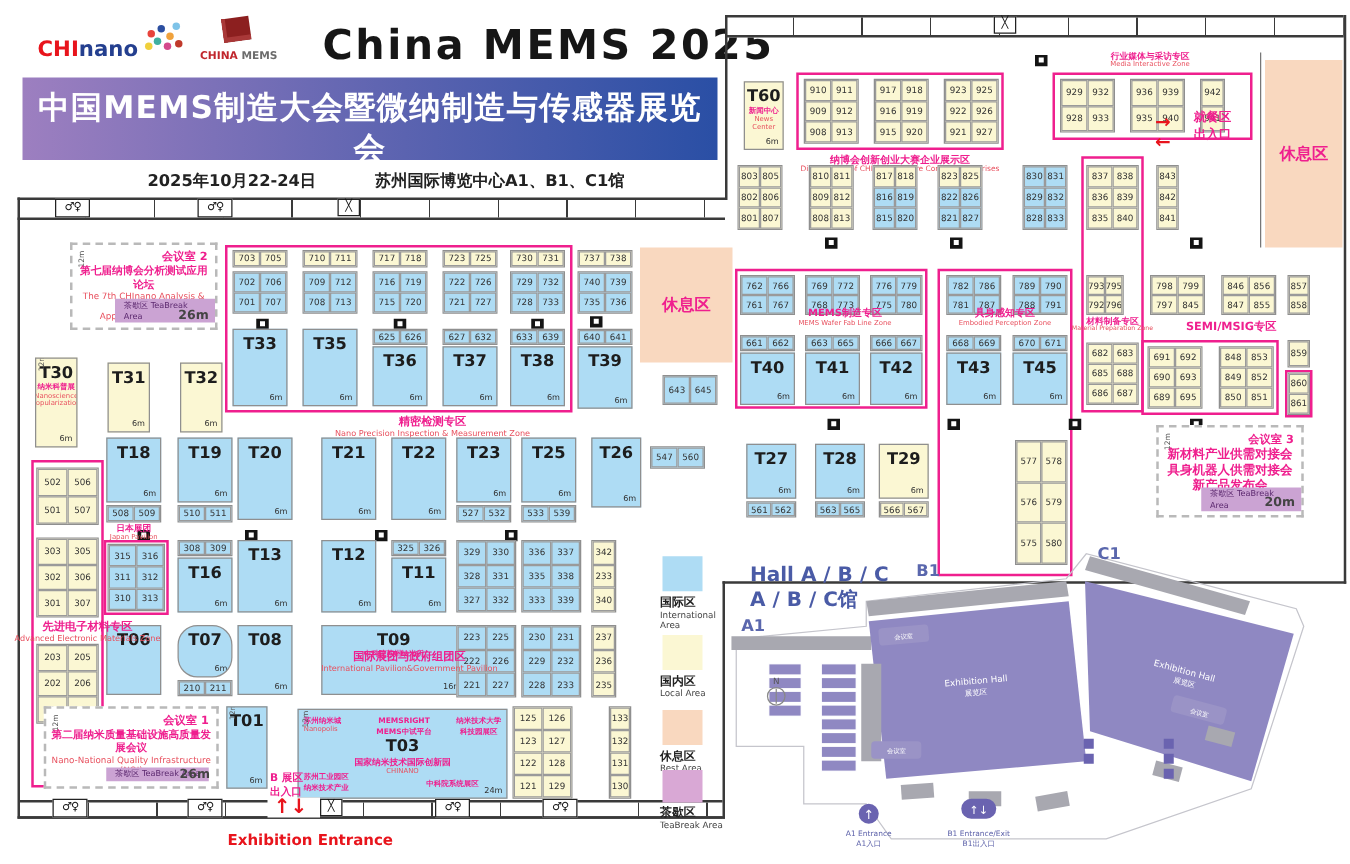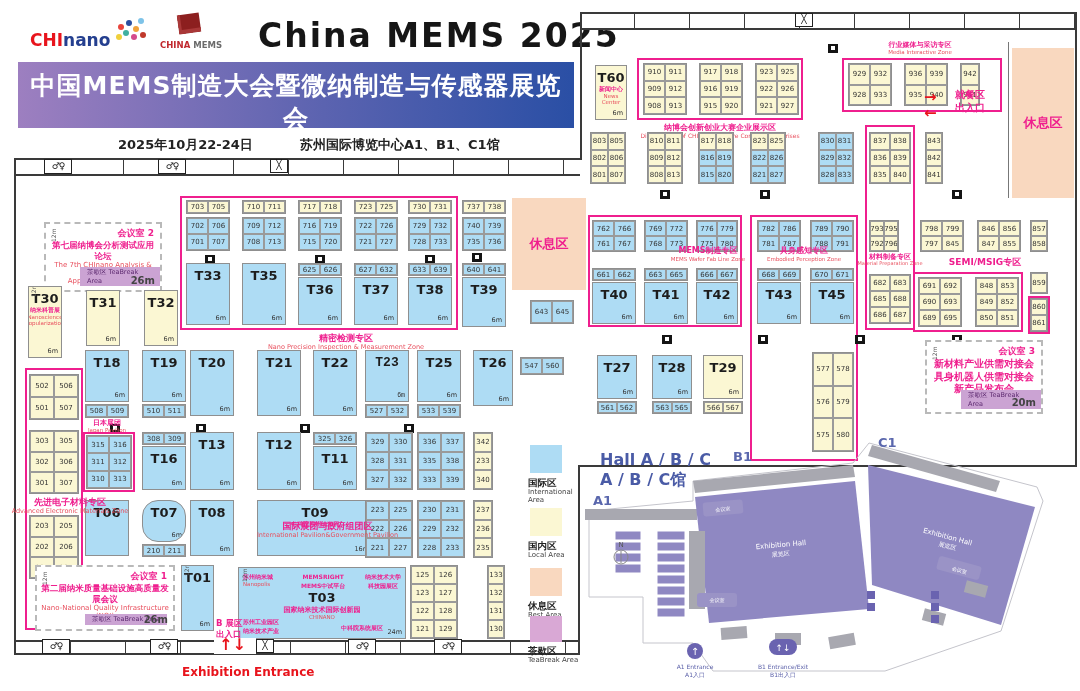--- a/index.html
+++ b/index.html
@@ -104,21 +104,21 @@
   <div class="wc" style="left:44px;top:159px;"></div>
   <div class="wc" style="left:158px;top:159px;"></div>
   <div class="elev" style="left:270px;top:159px;"></div>
   <div class="elev" style="left:795px;top:13px;"></div>
   <div class="wc" style="left:348px;top:639px;"></div>
   <div class="wc" style="left:434px;top:639px;"></div>
   <div class="wc" style="left:42px;top:639px;"></div>
   <div class="wc" style="left:150px;top:639px;"></div>
   <div class="elev" style="left:256px;top:639px;"></div>
 
-  <div class="mroom" style="left:44px;top:194px;width:118px;height:70px;margin-top:28px;">
+  <div class="mroom" style="left:56px;top:194px;width:118px;height:70px;">
     <div class="mr-id">会议室 2</div>
     <div class="mr-cn s">第七届纳博会分析测试应用论坛</div>
     <div class="mr-en">The 7th CHInano Analysis &amp; Testing</div>
     <div class="mr-en">Application Seminar</div>
     <span class="tea" style="left:34px;bottom:4px;">茶歇区 TeaBreak Area</span>
     <span class="mr-size">26m</span>
     <span class="vsize" style="left:4px;top:18px;">12m</span>
   </div>
 
   <div class="tb yellow" style="left:28px;top:286px;width:34px;height:72px;">
@@ -333,21 +333,21 @@
       <span class="tsize">6m</span>
     </div>
   <div class="tb" style="left:257px;top:350px;width:44px;height:66px;">
       <div class="tid">T21</div>
       <span class="tsize">6m</span>
     </div>
   <div class="tb" style="left:313px;top:350px;width:44px;height:66px;">
       <div class="tid">T22</div>
       <span class="tsize">6m</span>
     </div>
-  <div class="tb" style="left:365px;top:350px;width:44px;height:52px;font-family:Liberation Mono, monospace;">
+  <div class="tb" style="left:365px;top:350px;width:44px;height:52px;">
       <div class="tid">T23</div>
       <span class="tsize">6m</span>
     </div>
   <div class="bg blue" style="left:365px;top:404px;width:44px;height:14px;">
       <div class="brow">
         <div class="bcell">527</div>
         <div class="bcell">532</div>
       </div>
     </div>
   <div class="tb" style="left:417px;top:350px;width:44px;height:52px;">
@@ -855,21 +855,21 @@
   <div class="bg blue" style="left:696px;top:220px;width:42px;height:32px;">
       <div class="brow">
         <div class="bcell">776</div>
         <div class="bcell">779</div>
       </div>
       <div class="brow">
         <div class="bcell">775</div>
         <div class="bcell">780</div>
       </div>
     </div>
-  <div class="zl small" style="left:590px;top:246px;width:172px;margin-left:32px;">
+  <div class="zl small" style="left:590px;top:246px;width:172px;">
     <div class="cn" style="font-size:8px;">MEMS制造专区</div>
     <div class="en">MEMS Wafer Fab Line Zone</div>
   </div>
   <div class="bg blue" style="left:592px;top:268px;width:44px;height:13px;">
       <div class="brow">
         <div class="bcell">661</div>
         <div class="bcell">662</div>
       </div>
     </div>
   <div class="tb" style="left:592px;top:282px;width:44px;height:42px;">

